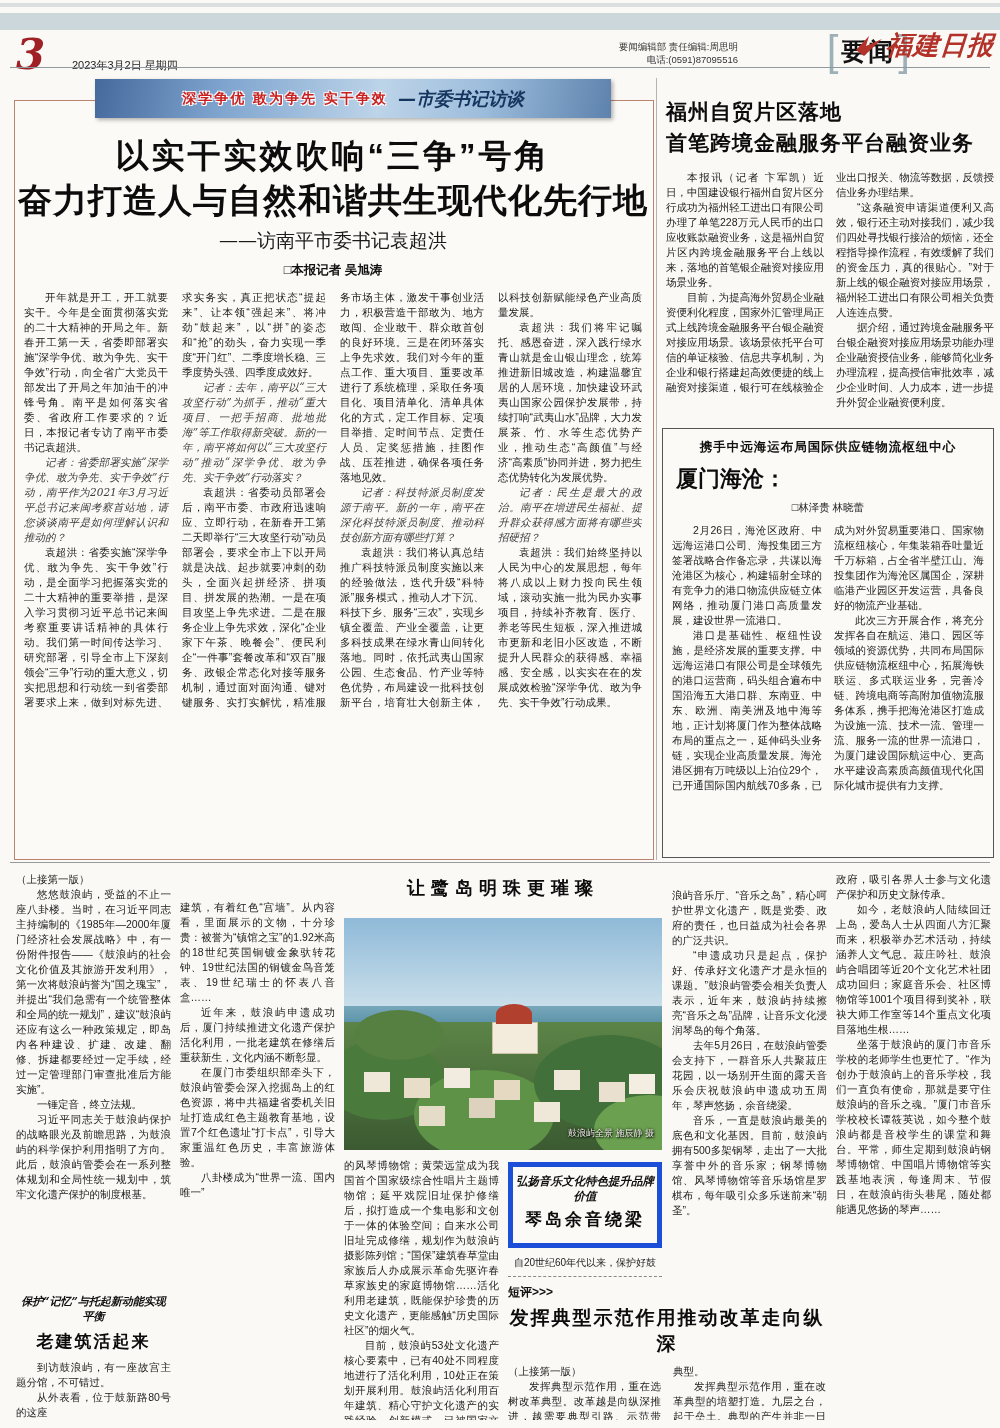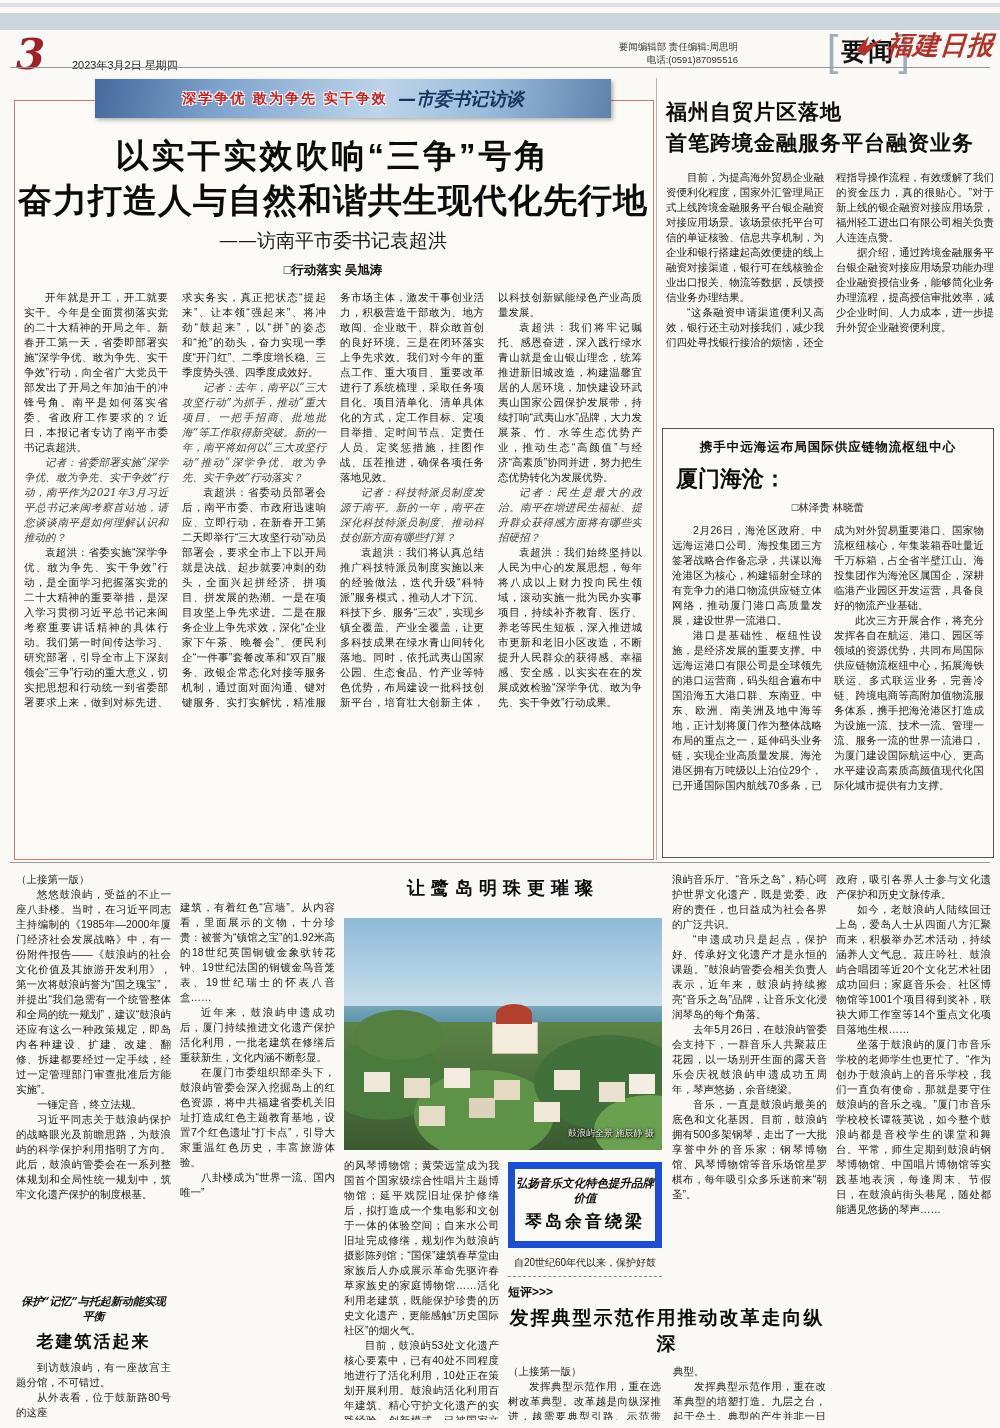--- a/index.html
+++ b/index.html
@@ -57,21 +57,21 @@
   .hc-kicker{text-align:center;font-size:12.5px;font-weight:bold;letter-spacing:1px;color:#111;}
   .hc-h1{font-size:22px;font-weight:900;margin:8px 0 0 4px;color:#0c0c0c;}
   .hc-h2{font-size:22px;font-weight:900;text-align:center;margin-top:2px;color:#0c0c0c;}
   .hc-byline{text-align:center;font-size:10.5px;margin:7px 0 8px;color:#222;}
   .hc-body{column-count:2;column-gap:12px;height:300px;overflow:hidden;}
   
   .bdiv{position:absolute;top:862px;left:10px;width:980px;height:1px;background:#999;}
   .bc{position:absolute;top:872px;height:548px;width:155px;overflow:hidden;}
   .bc1{left:16px;display:flex;flex-direction:column;}
   .bc2{left:180px;margin-top:28px;}
-  .bc5{left:672px;height:380px;}
+  .bc5{left:672px;height:380px;margin-top:16px;}
   .bc6{left:836px;}
   .bc1-sub{margin-top:auto;text-align:center;}
   .sub-kicker{font-size:11px;font-weight:bold;font-style:italic;
               font-family:"DejaVu Serif",serif;color:#111;}
   .sub-headline{font-size:17px;font-weight:900;margin:6px 0 7px;color:#0c0c0c;letter-spacing:2px;}
   .gl-headline{position:absolute;left:344px;top:876px;width:318px;text-align:center;
                font-size:18px;font-weight:900;letter-spacing:6px;color:#0c0c0c;}
   .photo{position:absolute;left:344px;top:918px;width:318px;height:232px;overflow:hidden;
          background:#7fa8c4;}
   .ph-sky{position:absolute;top:0;left:0;width:100%;height:42%;
@@ -85,21 +85,21 @@
             box-shadow:40px 6px 0 #e8ddc8,80px -4px 0 #f2ece0,130px 8px 0 #e5d9c2,
                        190px -2px 0 #efe8d8,235px 10px 0 #e9e0cf,265px 2px 0 #f4eee2,
                        105px 26px 0 #ddd2bd,170px 30px 0 #efe8d8,55px 34px 0 #e5dcc8;}
   .ph-dome-body{position:absolute;left:148px;bottom:96px;width:44px;height:30px;
                 background:#f3ecdd;border:1px solid #cbbfa6;}
   .ph-dome{position:absolute;left:152px;bottom:126px;width:36px;height:20px;
            background:#b2402e;border-radius:50% 50% 0 0;}
   .ph-caption{position:absolute;right:8px;bottom:10px;color:#f0f0e8;font-size:9px;
               text-shadow:0 0 3px #000,1px 1px 2px #000;}
   .bc3{position:absolute;left:344px;top:1158px;width:155px;height:262px;overflow:hidden;}
-  .qd-box{position:absolute;left:508px;top:1162px;width:154px;height:86px;border:7px solid #1d4ed8;
+  .qd-box{position:absolute;left:508px;top:1162px;width:154px;height:86px;border:5px solid #1d4ed8;
           box-sizing:border-box;text-align:center;padding-top:7px;background:#fbfaf7;}
   .qd-kicker{font-size:11.5px;font-weight:bold;font-style:italic;
              font-family:"DejaVu Serif",serif;color:#111;}
   .qd-headline{font-size:17px;font-weight:900;margin-top:4px;letter-spacing:3px;color:#0c0c0c;}
   .qd-teaser{position:absolute;left:508px;top:1256px;width:154px;text-align:center;
              font-size:10px;color:#1b1b1b;}
   .qd-dash{position:absolute;left:508px;top:1276px;width:154px;border-top:1px dashed #888;}
   .sr-box{position:absolute;left:508px;top:1284px;width:318px;height:136px;overflow:hidden;}
   .sr-label{font-size:12px;font-weight:bold;color:#111;}
   .sr-headline{text-align:center;font-size:19px;font-weight:900;margin:4px 0 7px;
@@ -132,40 +132,41 @@
 <div class="header-rule"></div>
 
 <div class="main-box"></div>
 <div class="banner">
   <span class="banner-main">深学争优 敢为争先 实干争效</span>
   <span class="banner-suffix">—市委书记访谈</span>
 </div>
 <div class="hl hl1">以实干实效吹响“三争”号角</div>
 <div class="hl hl2">奋力打造人与自然和谐共生现代化先行地</div>
 <div class="subhead">——访南平市委书记袁超洪</div>
-<div class="byline">□行动落实 吴旭涛</div>
+<div class="byline">□本报记者 吴旭涛</div>
 <div class="main-body bodytext">
     <p>开年就是开工，开工就要实干。今年是全面贯彻落实党的二十大精神的开局之年。新春开工第一天，省委即部署实施“深学争优、敢为争先、实干争效”行动，向全省广大党员干部发出了开局之年加油干的冲锋号角。南平是如何落实省委、省政府工作要求的？近日，本报记者专访了南平市委书记袁超洪。</p>
     <p class="kai">记者：省委部署实施“深学争优、敢为争先、实干争效”行动，南平作为2021年3月习近平总书记来闽考察首站地，请您谈谈南平是如何理解认识和推动的？</p>
     <p>袁超洪：省委实施“深学争优、敢为争先、实干争效”行动，是全面学习把握落实党的二十大精神的重要举措，是深入学习贯彻习近平总书记来闽考察重要讲话精神的具体行动。我们第一时间传达学习、研究部署，引导全市上下深刻领会“三争”行动的重大意义，切实把思想和行动统一到省委部署要求上来，做到对标先进、求实务实，真正把状态“提起来”、让本领“强起来”、将冲劲“鼓起来”，以“拼”的姿态和“抢”的劲头，奋力实现一季度“开门红”、二季度增长稳、三季度势头强、四季度成效好。</p>
     <p class="kai">记者：去年，南平以“三大攻坚行动”为抓手，推动“重大项目、一把手招商、批地批海”等工作取得新突破。新的一年，南平将如何以“三大攻坚行动”推动“深学争优、敢为争先、实干争效”行动落实？</p>
     <p>袁超洪：省委动员部署会后，南平市委、市政府迅速响应、立即行动，在新春开工第二天即举行“三大攻坚行动”动员部署会，要求全市上下以开局就是决战、起步就要冲刺的劲头，全面兴起拼经济、拼项目、拼发展的热潮。一是在项目攻坚上争先求进。二是在服务企业上争先求效，深化“企业家下午茶、晚餐会”、便民利企“一件事”套餐改革和“双百”服务、政银企常态化对接等服务机制，通过面对面沟通、键对键服务、实打实解忧，精准服务市场主体，激发干事创业活力，积极营造干部敢为、地方敢闯、企业敢干、群众敢首创的良好环境。三是在闭环落实上争先求效。我们对今年的重点工作、重大项目、重要改革进行了系统梳理，采取任务项目化、项目清单化、清单具体化的方式，定工作目标、定项目举措、定时间节点、定责任人员、定奖惩措施，挂图作战、压茬推进，确保各项任务落地见效。</p>
     <p class="kai">记者：科技特派员制度发源于南平。新的一年，南平在深化科技特派员制度、推动科技创新方面有哪些打算？</p>
     <p>袁超洪：我们将认真总结推广科技特派员制度实施以来的经验做法，迭代升级“科特派”服务模式，推动人才下沉、科技下乡、服务“三农”，实现乡镇全覆盖、产业全覆盖，让更多科技成果在绿水青山间转化落地。同时，依托武夷山国家公园、生态食品、竹产业等特色优势，布局建设一批科技创新平台，培育壮大创新主体，以科技创新赋能绿色产业高质量发展。</p>
     <p>袁超洪：我们将牢记嘱托、感恩奋进，深入践行绿水青山就是金山银山理念，统筹推进新旧城改造，构建温馨宜居的人居环境，加快建设环武夷山国家公园保护发展带，持续打响“武夷山水”品牌，大力发展茶、竹、水等生态优势产业，推动生态“高颜值”与经济“高素质”协同并进，努力把生态优势转化为发展优势。</p>
     <p class="kai">记者：民生是最大的政治。南平在增进民生福祉、提升群众获得感方面将有哪些实招硬招？</p>
     <p>袁超洪：我们始终坚持以人民为中心的发展思想，每年将八成以上财力投向民生领域，滚动实施一批为民办实事项目，持续补齐教育、医疗、养老等民生短板，深入推进城市更新和老旧小区改造，不断提升人民群众的获得感、幸福感、安全感，以实实在在的发展成效检验“深学争优、敢为争先、实干争效”行动成果。</p>
   </div>
 
 <div class="vdiv"></div>
 <div class="fz-headline">
   <div>福州自贸片区落地</div>
   <div>首笔跨境金融服务平台融资业务</div>
 </div>
 <div class="fz-body bodytext">
+    <p>本报讯（记者 卞军凯）近日，中国建设银行福州自贸片区分行成功为福州轻工进出口有限公司办理了单笔228万元人民币的出口应收账款融资业务，这是福州自贸片区内跨境金融服务平台上线以来，落地的首笔银企融资对接应用场景业务。</p>
     <p>目前，为提高海外贸易企业融资便利化程度，国家外汇管理局正式上线跨境金融服务平台银企融资对接应用场景。该场景依托平台可信的单证核验、信息共享机制，为企业和银行搭建起高效便捷的线上融资对接渠道，银行可在线核验企业出口报关、物流等数据，反馈授信业务办理结果。</p>
     <p>“这条融资申请渠道便利又高效，银行还主动对接我们，减少我们四处寻找银行接洽的烦恼，还全程指导操作流程，有效缓解了我们的资金压力，真的很贴心。”对于新上线的银企融资对接应用场景，福州轻工进出口有限公司相关负责人连连点赞。</p>
     <p>据介绍，通过跨境金融服务平台银企融资对接应用场景功能办理企业融资授信业务，能够简化业务办理流程，提高授信审批效率，减少企业时间、人力成本，进一步提升外贸企业融资便利度。</p>
   </div>
 
 <div class="hc-box">
   <div class="hc-kicker">携手中远海运布局国际供应链物流枢纽中心</div>
   <div class="hc-h1">厦门海沧：</div>
   <div class="hc-byline">□林泽贵 林晓蕾</div>
   <div class="hc-body bodytext">

